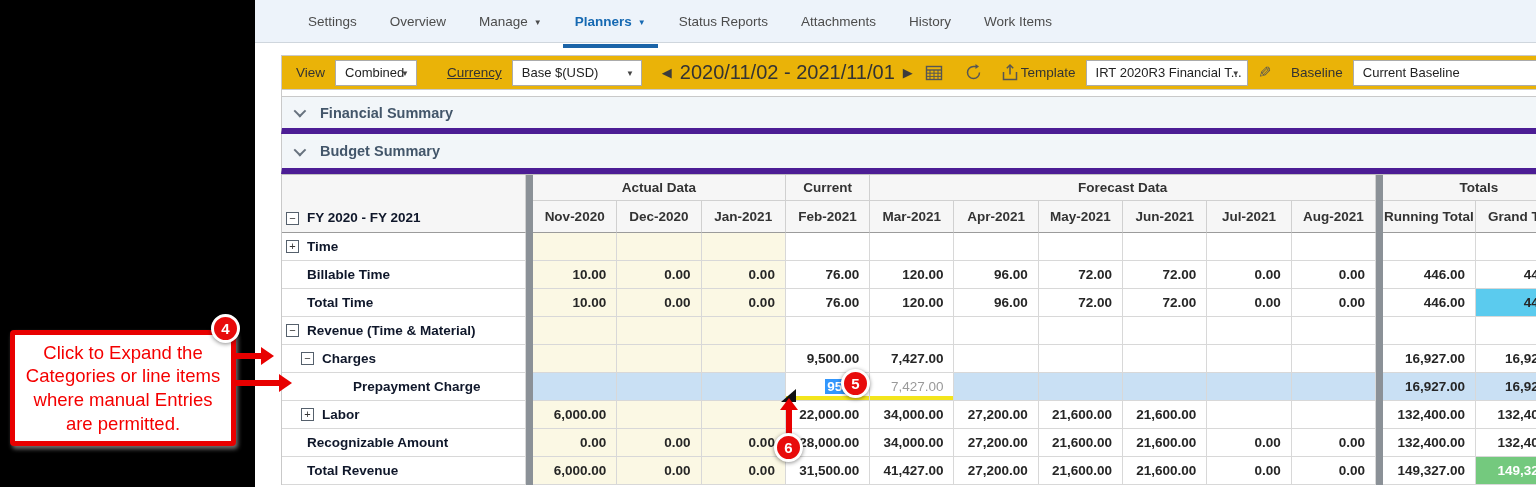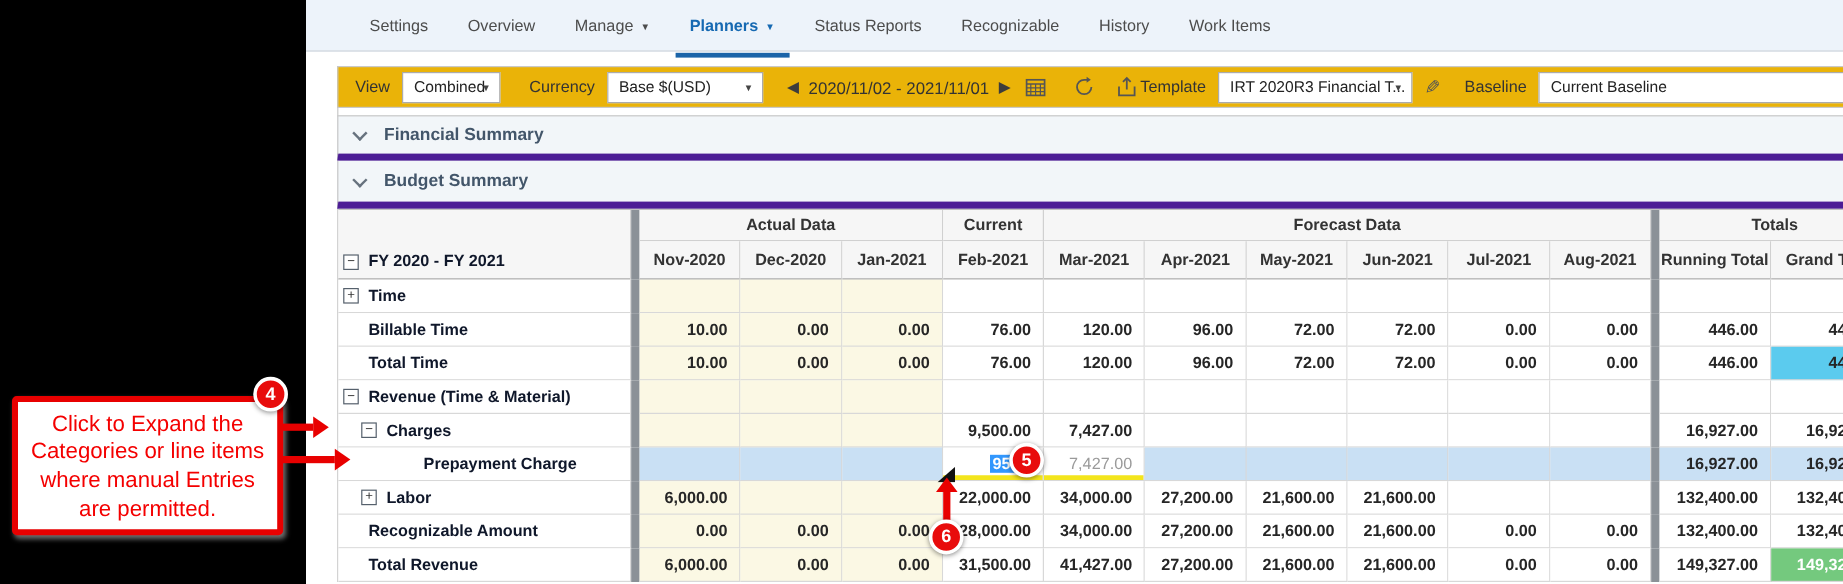--- a/index.html
+++ b/index.html
@@ -33,21 +33,21 @@
   .tb-label { font-size:13.5px; color:#333; white-space:nowrap; }
   .sel { position:relative; height:26px; border:1px solid #ababab; background:#fff; display:flex; align-items:center;
          padding:0 22px 0 9px; font-size:13px; color:#222; white-space:nowrap; cursor:pointer; }
   .sel .sel-caret { position:absolute; right:7px; top:50%; transform:translateY(-50%); font-size:8px; color:#444; }
   .sel-view { width:82px; }
   .sel-currency { width:130px; }
   .sel-template { width:162px; overflow:hidden; }
   .sel-baseline { width:288px; }
   .date-nav { display:flex; align-items:center; gap:8px; margin-left:10px; }
   .date-arrow { font-size:13px; color:#3c3c3c; cursor:pointer; }
-  .date-text { font-size:14px; color:#333; white-space:nowrap; }
+  .date-text { font-size:20px; color:#333; white-space:nowrap; }
   .tb-icon { width:22px; height:22px; display:flex; align-items:center; justify-content:center; cursor:pointer; color:#555; }
   .pencil { font-size:16px; color:#555; transform:scaleX(-1); cursor:pointer; }
 
   
   .section { height:38px; margin-top:6px; background:#f2f6f9; border-top:1px solid #c9c9c9; border-bottom:6px solid #4c1d95;
              display:flex; align-items:center; padding-left:12px; margin-left:-1px; border-left:1px solid #c9c9c9; cursor:pointer; }
   .section.second { margin-top:0; height:40px; border-top:none; }
   .chev { width:9px; height:9px; border-right:2px solid #67727e; border-bottom:2px solid #67727e; transform:rotate(45deg) translateY(-2px); margin-right:17px; }
   .section-label { font-size:14.5px; color:#43566a; font-weight:600; }
 
@@ -130,40 +130,40 @@
           <span class="caret">▼</span>
         </div>
         <div class="nav-item active">
           <span>Planners</span>
           <span class="caret">▼</span>
         </div>
         <div class="nav-item">
           <span>Status Reports</span>
         </div>
         <div class="nav-item">
-          <span>Recognizable</span>
+          <span>Attachments</span>
         </div>
         <div class="nav-item">
           <span>History</span>
         </div>
         <div class="nav-item">
           <span>Work Items</span>
         </div>
       </div>
 
     <div class="content">
 
       <div class="toolbar">
         <div class="tb-left">
           <span class="tb-label">View</span>
           <div class="sel sel-view">
             <span>Combined</span>
             <span class="sel-caret">▼</span>
           </div>
-          <span class="tb-label" style="margin-left:14px;">Currency</span>
+          <span class="tb-label" style="margin-left:20px;text-decoration:underline;">Currency</span>
           <div class="sel sel-currency">
             <span>Base $(USD)</span>
             <span class="sel-caret">▼</span>
           </div>
           <div class="date-nav">
             <span class="date-arrow">◀</span>
             <span class="date-text">2020/11/02 - 2021/11/01</span>
             <span class="date-arrow">▶</span>
           </div>
           <span class="tb-icon">

